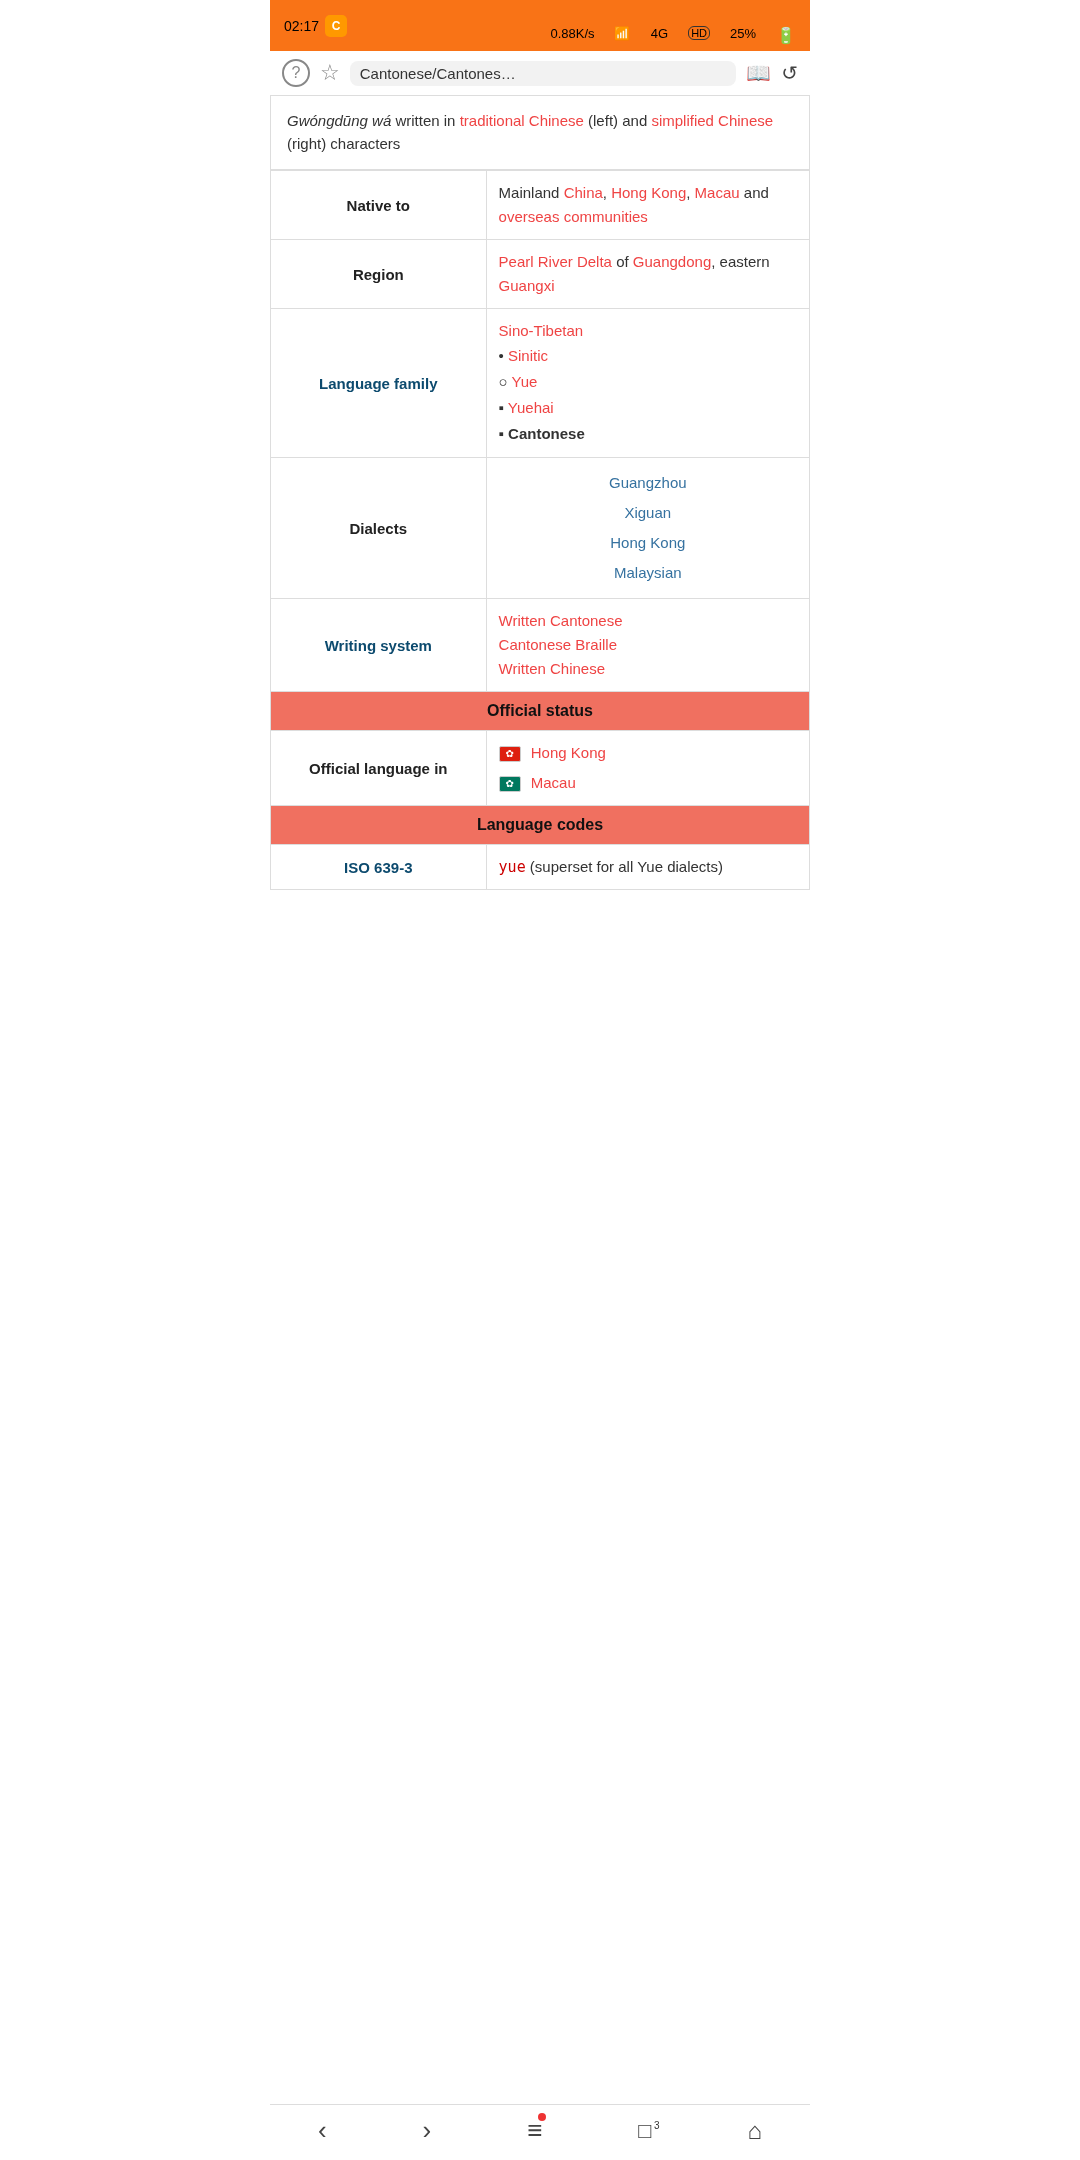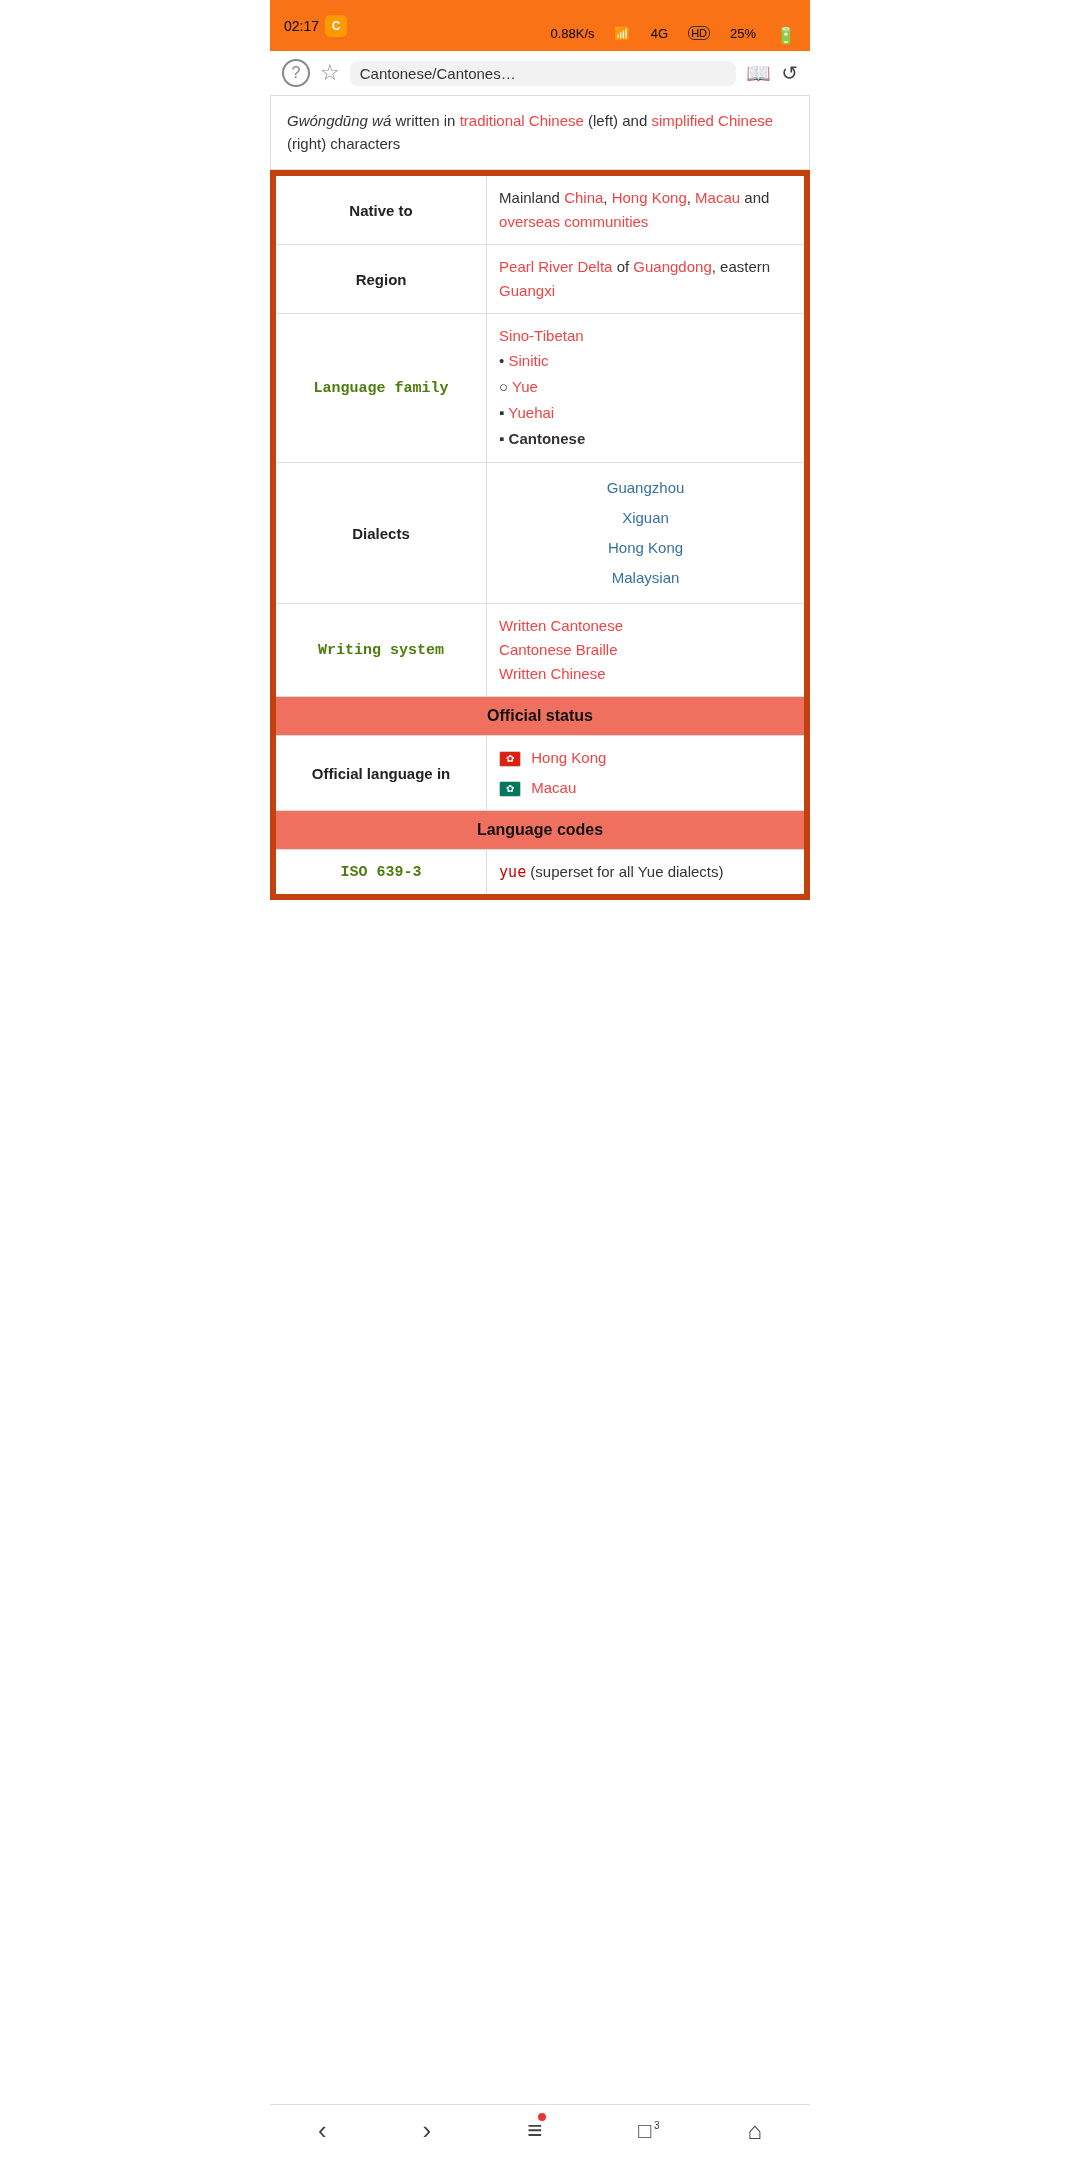--- a/index.html
+++ b/index.html
@@ -77,39 +77,38 @@
       color: #333;
       line-height: 1.5;
     }
     .intro-box em { font-style: italic; text-align: center; }
     .link { color: #3672a0; text-decoration: none; }
 
     
     .info-table {
       width: 100%;
       border-collapse: collapse;
-      border: 6px solid #c2410c;
+      border: 1px solid #c2410c;
     }
     .info-table td {
       border: 1px solid #ddd;
       vertical-align: top;
       padding: 10px 12px;
     }
     .info-table .label-cell {
       width: 40%;
       font-weight: bold;
       font-size: 15px;
       color: #222;
       text-align: center;
       vertical-align: middle;
       background: #fff;
     }
     .info-table .label-cell.blue-label {
-      color: #4d7c0f;
-      font-family: Liberation Mono, monospace;
+      color: #0c4a6e;
     }
     .info-table .value-cell {
       color: #333;
       font-size: 15px;
       line-height: 1.6;
     }
 
     
     .section-header {
       background: #f07060;

